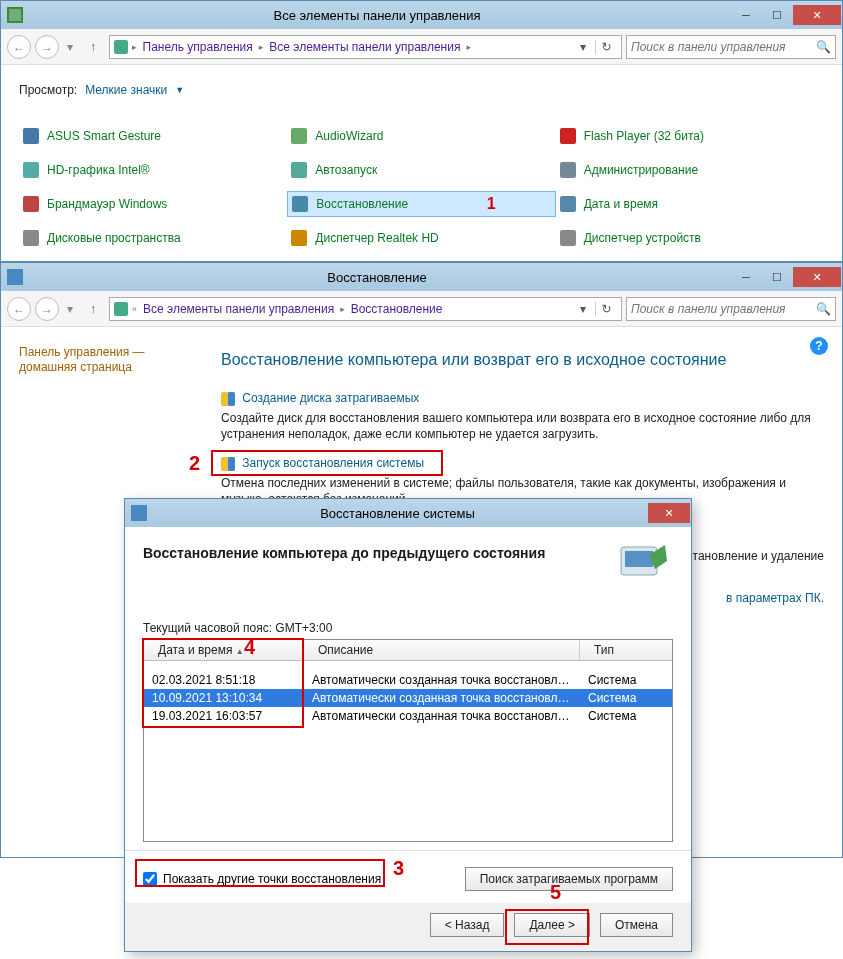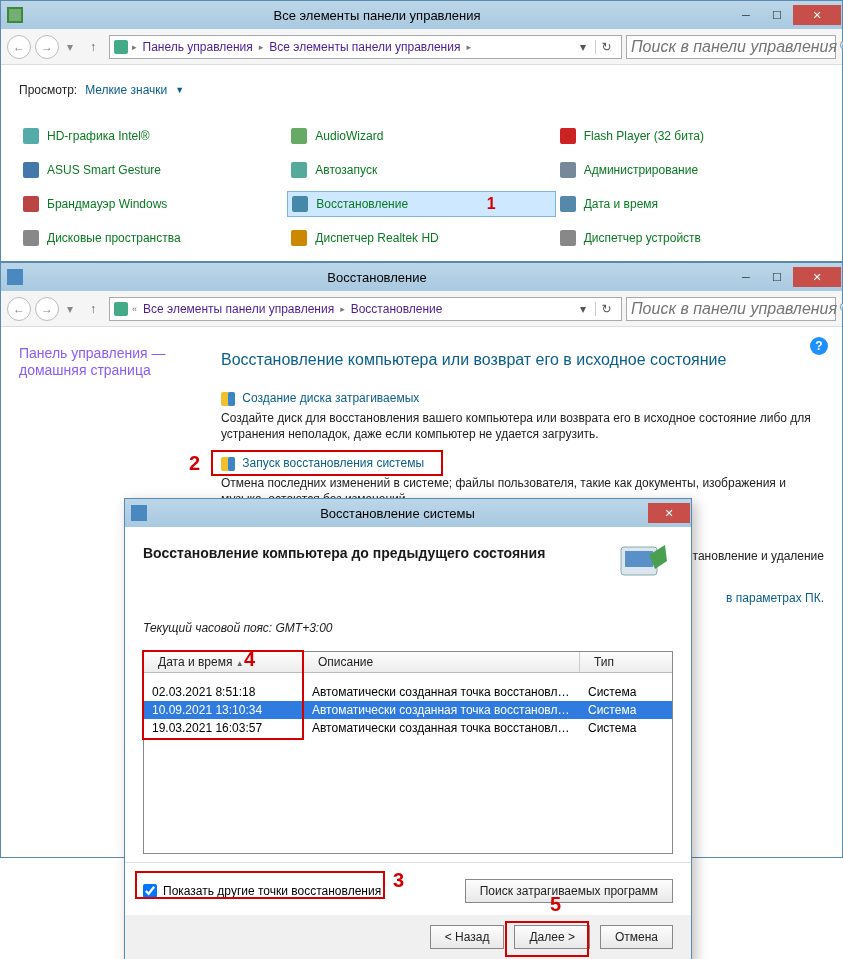--- a/index.html
+++ b/index.html
@@ -18,59 +18,59 @@
 .nav-btn { width: 24px; height: 24px; border: 1px solid #bbb; border-radius: 50%; display: flex; align-items: center; justify-content: center; color: #888; background: #fff; }
 .nav-dd { width: 14px; height: 24px; display:flex; align-items:center; justify-content:center; color:#888; }
 .up-btn { width: 24px; height: 24px; display: flex; align-items: center; justify-content: center; color: #555; border: 1px solid transparent; }
 .addrbar { flex: 1; height: 24px; border: 1px solid #aaa; background: #fff; display: flex; align-items: center; padding: 0 4px; gap: 4px; }
 .crumb { color: #4c1d95; padding: 0 2px; }
 .crumb-sep { color: #777; font-size: 9px; }
 .addr-tail { flex:1; }
 .addr-refresh { width: 22px; text-align:center; color:#555; border-left:1px solid #ccc; }
 .addr-dd { width: 16px; text-align:center; color:#555; }
 .searchbox { width: 210px; height: 24px; border: 1px solid #aaa; background: #fff; display: flex; align-items: center; padding: 0 4px; }
-.searchbox input { border: none; outline: none; flex: 1; font-style: italic; color: #888; font-size: 16px; background:transparent; }
+.searchbox input { border: none; outline: none; flex: 1; font-style: italic; color: #888; font-size: 12px; background:transparent; }
 .searchbox .mag { color: #555; }
 
 .win-body { padding: 18px 18px 10px 18px; background: #fff; }
 .cp-head { display:flex; align-items:center; justify-content: space-between; margin-bottom: 26px; }
 .cp-head h1 { color: #0a5e8c; font-size: 16px; font-weight: normal; }
 .viewctl { display:flex; align-items:center; gap: 8px; font-size:12px; }
 .viewctl .lbl { color:#222; }
 .viewctl .val { color: #0a5e8c; }
 .viewctl .dd { color:#0a5e8c; font-size:9px; }
 
 .cp-grid { display:flex; gap: 0; }
 .cp-col { flex: 1; display:flex; flex-direction:column; gap: 8px; }
 .cp-item { display:flex; align-items:center; gap: 8px; height: 26px; padding: 0 4px; cursor:pointer; }
 .cp-item.sel { background: #cde8ff; border:1px solid #7ab7e6; }
 .cp-item .lnk { color: #0a7a22; text-decoration: none; }
 .annot { color: #d40000; font-weight: bold; font-size: 16px; position: absolute; }
 
 
 .rec-body { display:flex; }
 .rec-side { width: 210px; padding: 18px 0 18px 18px; }
-.rec-side-line { color:#8b5cf6; font-size:14px; margin-bottom:1px;}
+.rec-side-line { color:#a16207; font-size:12px; margin-bottom:1px;}
 .rec-side-bottom { margin-top: 430px; }
 .rec-side-bottom-label { color:#555; margin-bottom:6px; border-bottom: 4px double #ccc; display:inline-block; padding-bottom:2px;}
 .rec-main { flex: 1; padding: 24px 18px 18px 10px; position:relative; }
 .rec-title { color: #0a5e8c; font-size: 16px; font-weight: normal; margin-bottom: 22px; }
 .rec-link { color: #0a5e8c; cursor:pointer; }
 .rec-text { color:#222; line-height: 1.35; margin-bottom: 14px; }
 .shield { width:14px; height:14px; display:inline-block; vertical-align:middle; margin-right:4px;}
 .help-q { position:absolute; right: 14px; top: 10px; width:18px; height:18px; background:#1e90ff; color:#fff; border-radius:50%; text-align:center; font-weight:bold; font-size:12px; line-height:18px;}
 
 
 .modal { position: absolute; left: 124px; top: 498px; width: 568px; background: #f0f0f0; border: 1px solid #5a8ab0; box-shadow: 4px 4px 12px rgba(0,0,0,0.25); }
 .modal .titlebar { background: linear-gradient(#bcd6e8,#a8c9e0);}
 .modal-body { background:#fff; margin:0; padding: 14px 18px 8px 18px; border-bottom:1px solid #ddd; }
 .modal-head { display:flex; align-items:flex-start; gap: 12px; margin-bottom: 40px; }
 .modal-head .mh-title { font-size: 14px; font-weight: bold; color:#1a1a1a; flex:1; padding-top:4px;}
 .modal-head .mh-icon { width:58px; height:40px; }
-.tz { color:#222; margin-bottom: 16px; font-style: italic; }
+.tz { color:#222; margin-bottom: 4px; }
 .restore-table { border: 1px solid #888; background:#fff; width:100%; }
 .rt-head { display:flex; background: linear-gradient(#fdfdfd,#ececec); border-bottom:1px solid #bbb; }
 .rt-head .th { padding: 3px 14px; border-right:1px solid #ccc; font-size:12px; color:#222; }
 .rt-body { height: 170px; overflow:auto;margin-top:10px; }
 .rt-row { display:flex; }
 .rt-row .td { padding: 2px 8px; font-size:12px; white-space:nowrap; overflow:hidden; text-overflow:ellipsis; }
 .rt-row.sel { background:#2f7be0; color:#fff; }
 .col-date { width: 160px; }
 .col-desc { flex: 1; }
 .col-type { width: 92px; border-right:none !important;}
@@ -132,26 +132,26 @@
     <div class="cp-head">
       <div class="viewctl">
         <span class="lbl">Просмотр:</span>
         <span class="val">Мелкие значки</span>
         <span class="dd">▼</span>
       </div>
     </div>
     <div class="cp-grid" style="position:relative;">
       <div class="cp-col">
         <div class="cp-item">
+            <span class="i-sq" style="background:#47a"></span>
+            <span class="lnk">ASUS Smart Gesture</span>
+          </div>
+        <div class="cp-item">
             <span class="i-sq" style="background:#5aa"></span>
             <span class="lnk">HD-графика Intel®</span>
-          </div>
-        <div class="cp-item">
-            <span class="i-sq" style="background:#47a"></span>
-            <span class="lnk">ASUS Smart Gesture</span>
           </div>
         <div class="cp-item">
             <span class="i-sq" style="background:#b44"></span>
             <span class="lnk">Брандмауэр Windows</span>
           </div>
         <div class="cp-item">
             <span class="i-sq" style="background:#888"></span>
             <span class="lnk">Дисковые пространства</span>
           </div>
       </div>

